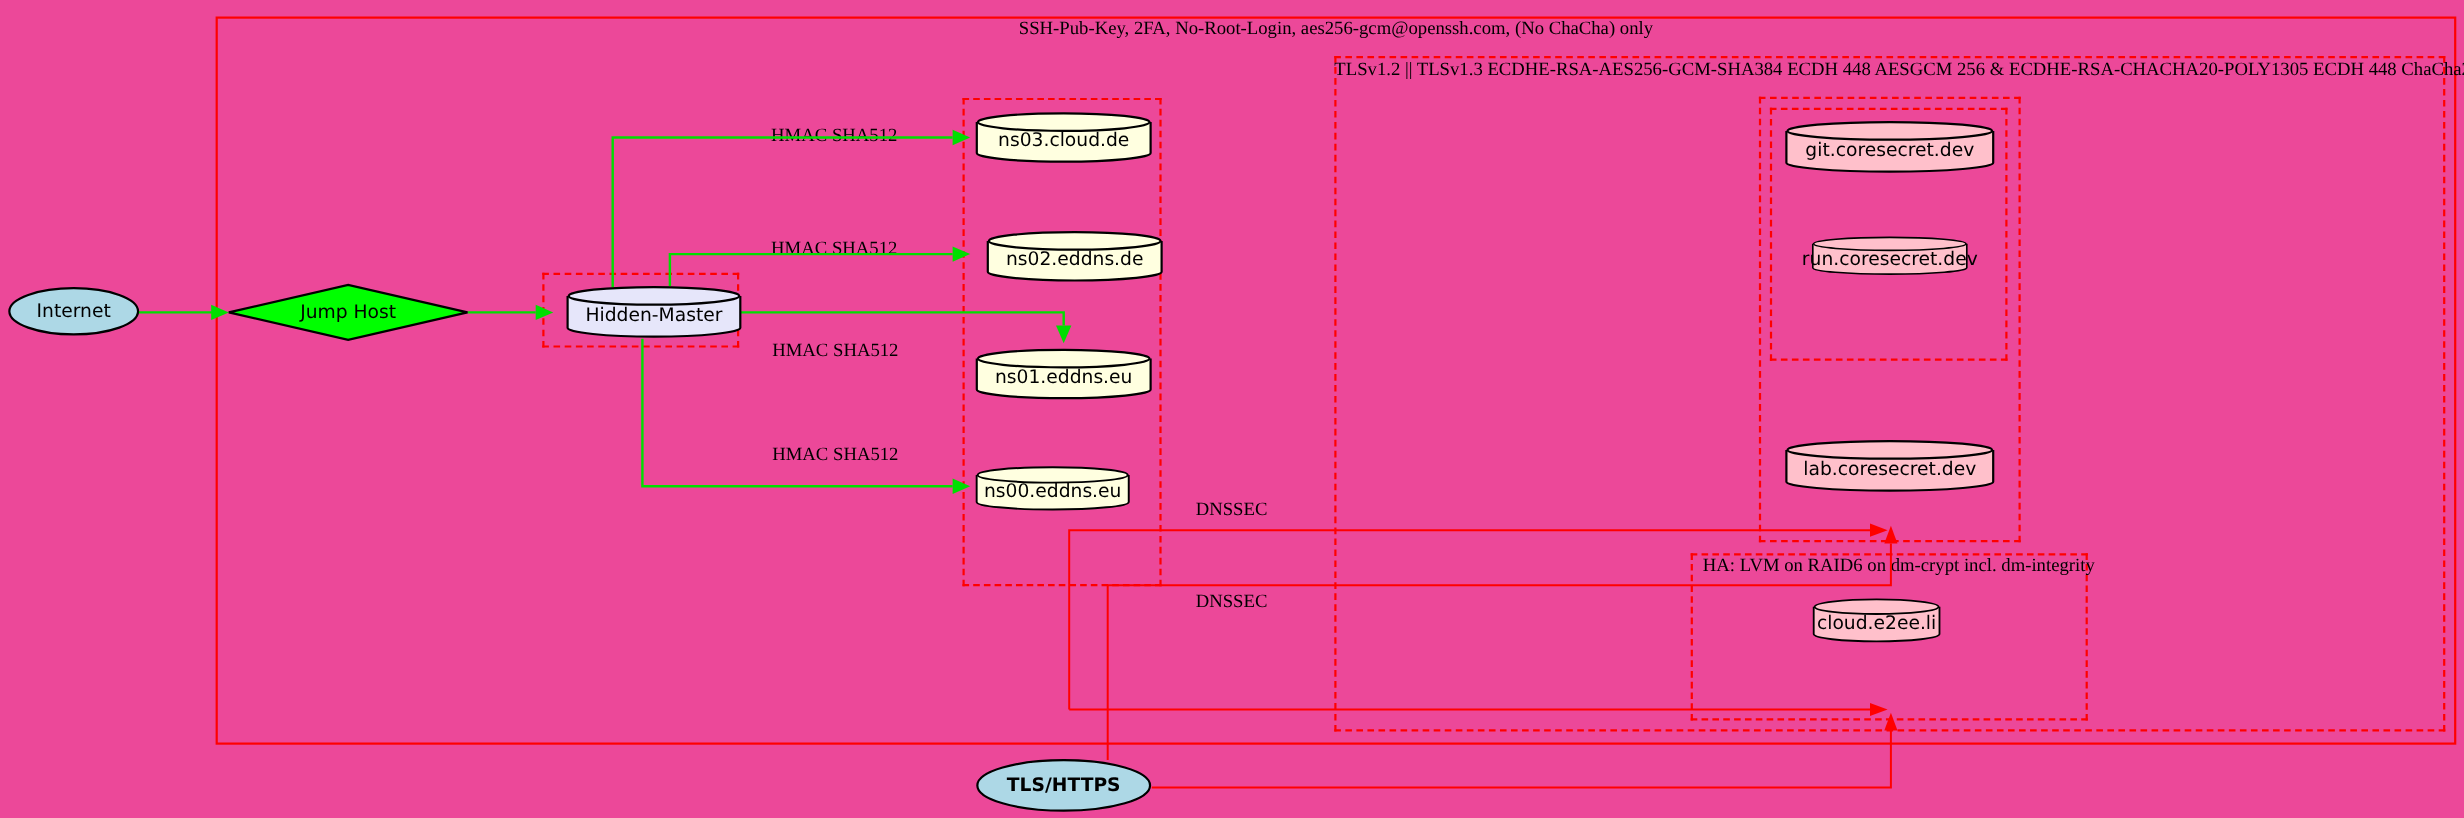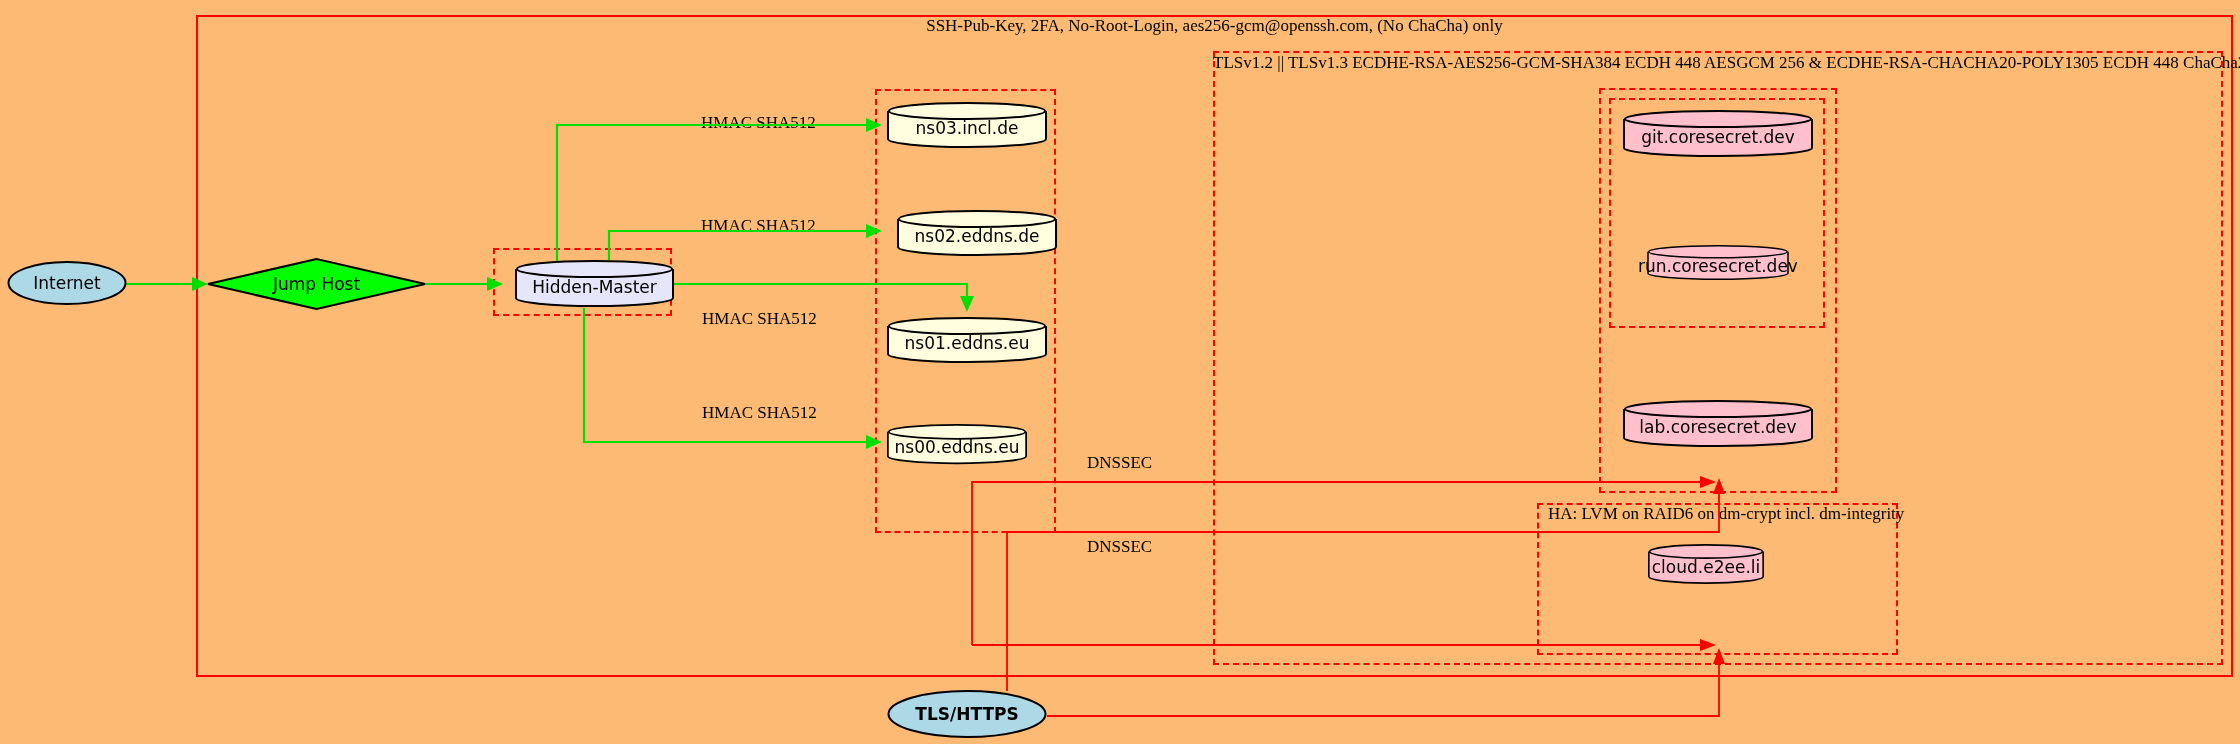--- a/index.html
+++ b/index.html
@@ -1,16 +1,16 @@
 <!DOCTYPE html>
 <html><head>
 <meta charset="utf-8">
 <style>
   html,body{margin:0;padding:0;background:#ffffff;}
-  .stage{position:relative;width:2240px;height:744px;background:#fdba74;overflow:hidden;
+  .stage{position:relative;width:2240px;height:744px;background:#ec4899;overflow:hidden;
          font-family:"DejaVu Sans", sans-serif;}
   
   .cluster{position:absolute;box-sizing:border-box;}
   .cluster.solid{border:2px solid #ff0000;}
   .cluster.dashed{border:2px dashed #ff0000;}
   
   .glabel{position:absolute;color:#000;font-family:"Liberation Serif", serif;
           font-size:17px;line-height:18px;white-space:nowrap;}
   .glabel.centered{text-align:center;}
   
@@ -122,21 +122,21 @@
       <ellipse cx="79.5" cy="9" rx="77.5" ry="8"></ellipse>
     </svg>
     <div class="nlabel">Hidden-Master</div>
   </div>
 
   <div class="node cyl z4" style="left:887px;top:102px;width:160px;height:46px;">
     <svg class="shape fill-yellow" viewBox="0 0 160 46">
       <path d="M1,9 L1,37 A79,8 0 0 0 159,37 L159,9"></path>
       <ellipse cx="80" cy="9" rx="78" ry="8"></ellipse>
     </svg>
-    <div class="nlabel">ns03.incl.de</div>
+    <div class="nlabel">ns03.cloud.de</div>
   </div>
 
   <div class="node cyl z4" style="left:887px;top:210px;width:180px;height:46px;">
     <svg class="shape fill-yellow" viewBox="0 0 160 46">
       <path d="M1,9 L1,37 A79,8 0 0 0 159,37 L159,9"></path>
       <ellipse cx="80" cy="9" rx="78" ry="8"></ellipse>
     </svg>
     <div class="nlabel">ns02.eddns.de</div>
   </div>
 
@@ -157,21 +157,21 @@
   </div>
 
   <div class="node cyl z4" style="left:1623px;top:110px;width:190px;height:47px;">
     <svg class="shape fill-pink" viewBox="0 0 190 47">
       <path d="M1,9 L1,38 A94,8 0 0 0 189,38 L189,9"></path>
       <ellipse cx="95" cy="9" rx="93" ry="8"></ellipse>
     </svg>
     <div class="nlabel">git.coresecret.dev</div>
   </div>
 
-  <div class="node cyl z4" style="left:1623px;top:215px;width:190px;height:35px;margin-top:30px;">
+  <div class="node cyl z4" style="left:1623px;top:215px;width:190px;height:35px;">
     <svg class="shape fill-pink" viewBox="0 0 190 47">
       <path d="M1,9 L1,38 A94,8 0 0 0 189,38 L189,9"></path>
       <ellipse cx="95" cy="9" rx="93" ry="8"></ellipse>
     </svg>
     <div class="nlabel">run.coresecret.dev</div>
   </div>
 
   <div class="node cyl z4" style="left:1623px;top:400px;width:190px;height:47px;">
     <svg class="shape fill-pink" viewBox="0 0 190 47">
       <path d="M1,9 L1,38 A94,8 0 0 0 189,38 L189,9"></path>

